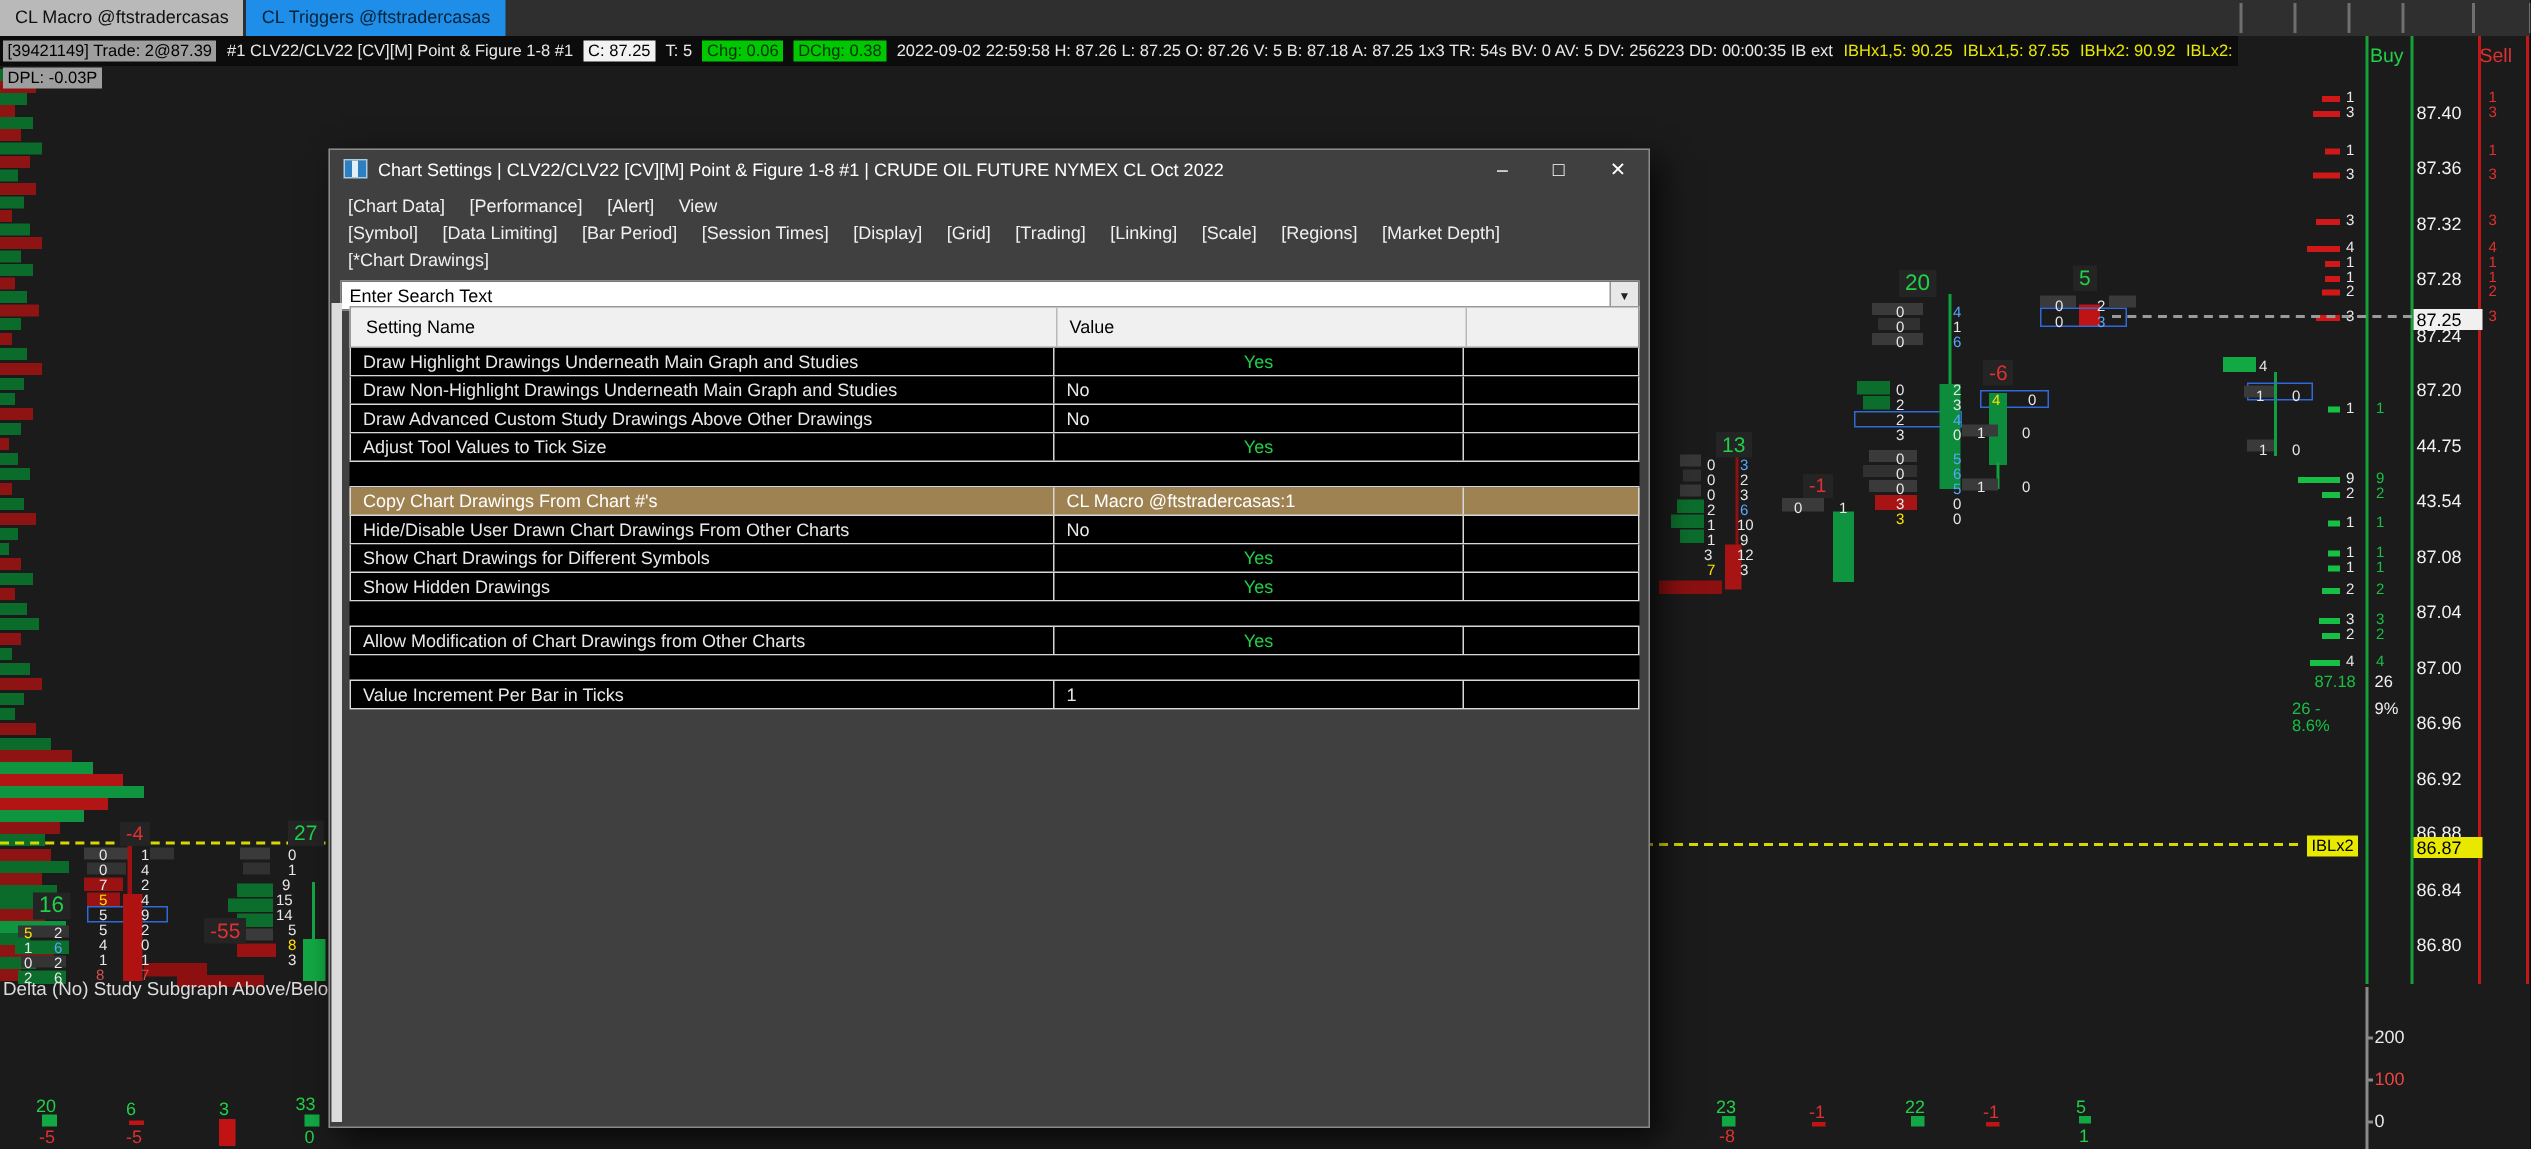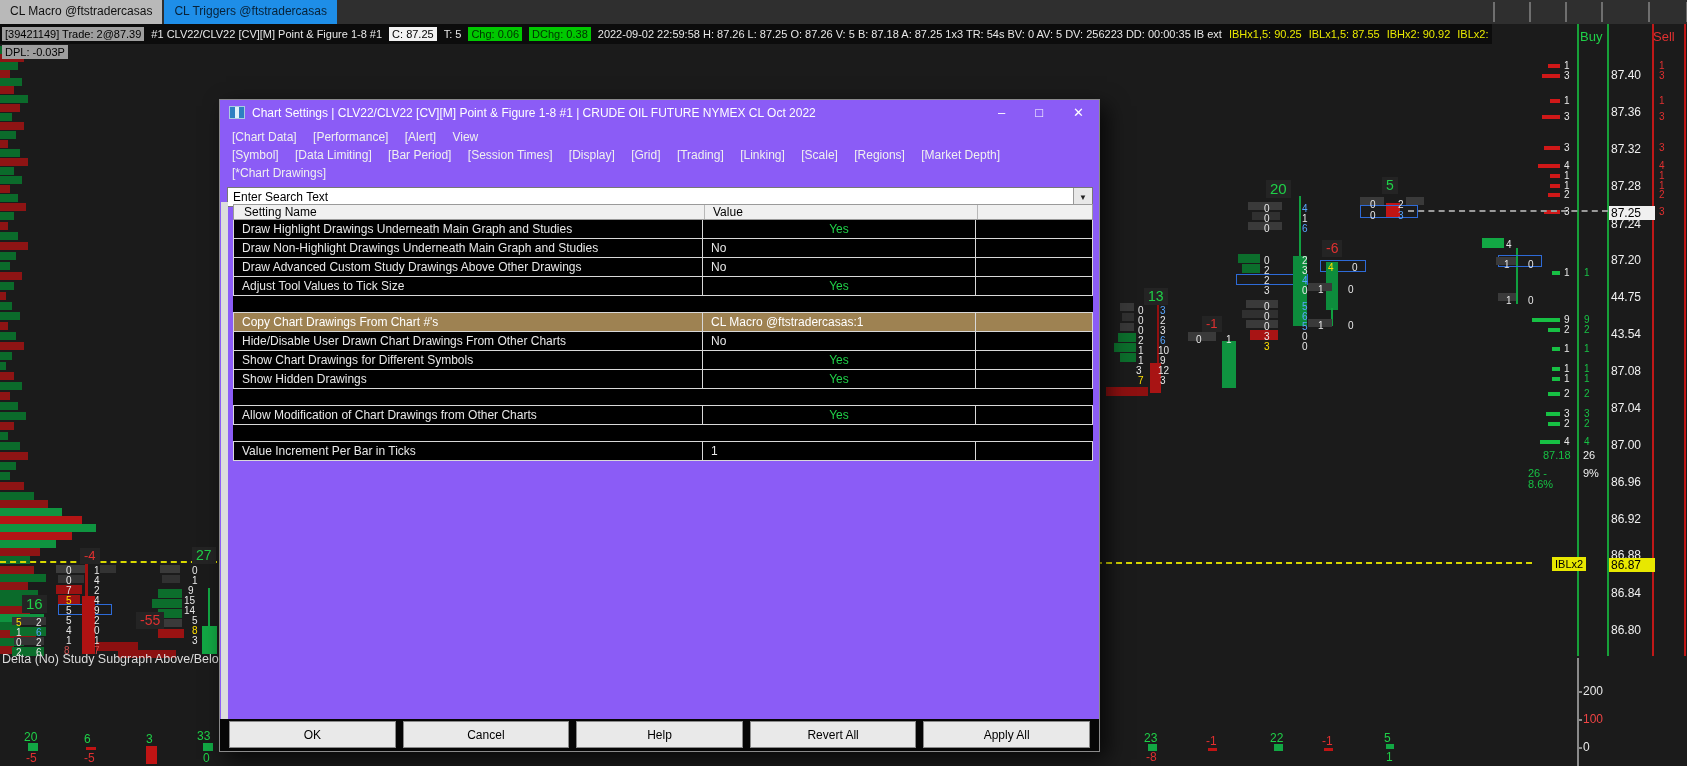--- a/index.html
+++ b/index.html
@@ -24,40 +24,40 @@
   .bar{position:absolute;border:1px solid transparent;box-sizing:border-box;}
   .dashline{position:absolute;height:0;border-top:2px dashed #e8e800;}
   .fpn{position:absolute;font-size:10px;line-height:1;color:#e8e8e8;}
   .fpl{position:absolute;background:#242424;padding:1px 4px;line-height:1.05;font-size:13px;}
   .deltatext{position:absolute;left:2px;top:652px;font-size:12.5px;color:#dcdcdc;white-space:nowrap;}
   
   .domhdr{position:absolute;top:29px;font-size:13px;}
   .buyhdr{left:1580px;color:#1fd048;}
   .sellhdr{left:1653px;color:#e03030;}
   .price{position:absolute;left:1609px;width:42px;font-size:12px;color:#f0f0f0;padding:0 2px;line-height:1.2;}
-  .iblx2{position:absolute;left:1538px;top:557px;background:#e8e800;color:#000;font-size:11px;padding:1px 3px;line-height:1.1;margin-left:14px;}
+  .iblx2{position:absolute;left:1538px;top:557px;background:#e8e800;color:#000;font-size:11px;padding:1px 3px;line-height:1.1;}
   
-  .dialog{position:absolute;left:219px;top:99px;width:881px;height:653px;background:#8b5cf6;
+  .dialog{position:absolute;left:219px;top:99px;width:881px;height:653px;background:#404040;
           border:1px solid #8a8a8a;box-sizing:border-box;box-shadow:7px 7px 20px rgba(0,0,0,.7);z-index:10;}
   .dlg-title{height:25px;display:flex;align-items:center;padding:0 9px;font-size:12px;color:#fff;}
   .dlg-icon{width:14px;height:11px;margin-right:7px;flex:none;border:1px solid #aacce0;
             background:linear-gradient(90deg,#2e7fc2 34%,#dff0fa 34%,#dff0fa 64%,#2e7fc2 64%);}
   .dlg-title-text{white-space:nowrap;overflow:hidden;}
   .dlg-controls{margin-left:auto;display:flex;gap:30px;font-size:13px;color:#fff;padding-right:6px;}
   .dlg-controls span{cursor:default;}
   .dlg-menu{padding:3px 12px 0;font-size:12px;line-height:18px;color:#f0f0f0;}
   .menu-item{display:inline-block;margin-right:13px;white-space:nowrap;}
   .search-row{margin:5px 6px 0 7px;height:18px;background:#fff;border:1px solid #777;display:flex;
               align-items:center;color:#000;font-size:12px;}
   .search-text{flex:1;padding:0 5px;white-space:nowrap;overflow:hidden;}
   .combo-btn{width:18px;align-self:stretch;background:#e8e8e8;border-left:1px solid #999;display:flex;
              align-items:center;justify-content:center;font-size:8px;color:#222;}
   .side-stripe{position:absolute;left:1px;top:102px;width:7px;height:546px;background:#dcdcdc;}
   .settings-table{position:absolute;left:13px;top:104px;width:860px;font-size:12px;}
-  .thead{display:flex;background:#f0f0f0;color:#000;height:16px;align-items:center;
+  .thead{display:flex;background:#f0f0f0;color:#000;height:28px;align-items:center;
          border:1px solid #9a9a9a;box-sizing:border-box;}
   .thead .name{width:470px;padding-left:10px;box-sizing:border-box;}
   .thead .val{width:273px;padding-left:8px;border-left:1px solid #b8b8b8;align-self:stretch;display:flex;align-items:center;box-sizing:border-box;}
   .thead .extra{flex:1;border-left:1px solid #b8b8b8;align-self:stretch;}
   .trow{display:flex;height:19px;background:#000;border-bottom:1px solid #d8d8d8;box-sizing:border-box;}
   .trow .cell{box-sizing:border-box;padding:2px 8px 0;white-space:nowrap;overflow:hidden;}
   .trow .name{width:470px;border-left:1px solid #d8d8d8;border-right:1px solid #d8d8d8;}
   .trow .val{width:273px;border-right:1px solid #d8d8d8;}
   .trow .extra{flex:1;border-right:1px solid #d8d8d8;}
   .trow.blank{height:17px;border-bottom:1px solid #d8d8d8;}
@@ -565,22 +565,15 @@
         <div class="cell extra"></div>
       </div>
       <div class="trow blank"></div>
       <div class="trow">
         <div class="cell name">Value Increment Per Bar in Ticks</div>
         <div class="cell val">1</div>
         <div class="cell extra"></div>
       </div>
     </div>
 
-    <div class="btnbar">
-      <div class="dlg-btn">OK</div>
-      <div class="dlg-btn">Cancel</div>
-      <div class="dlg-btn">Help</div>
-      <div class="dlg-btn">Revert All</div>
-      <div class="dlg-btn">Apply All</div>
-    </div>
   </div>
 
 </div>
 
 </body></html>

